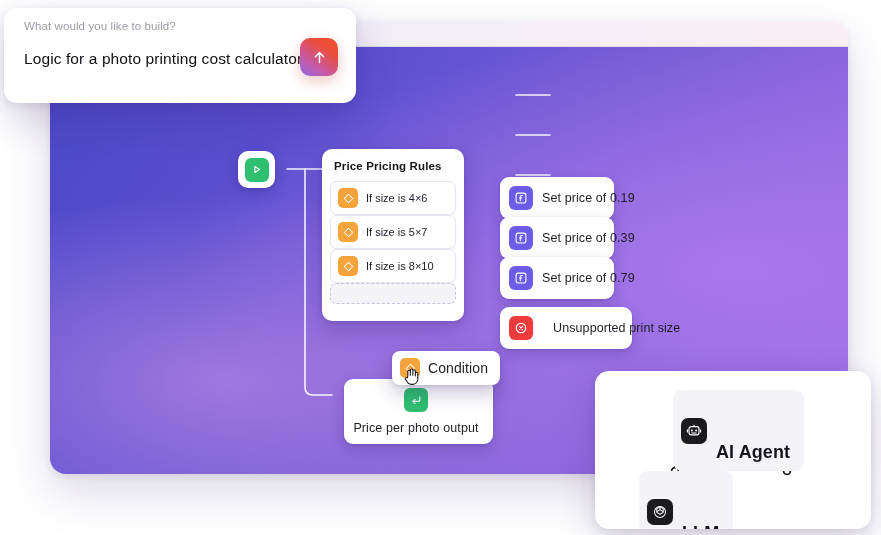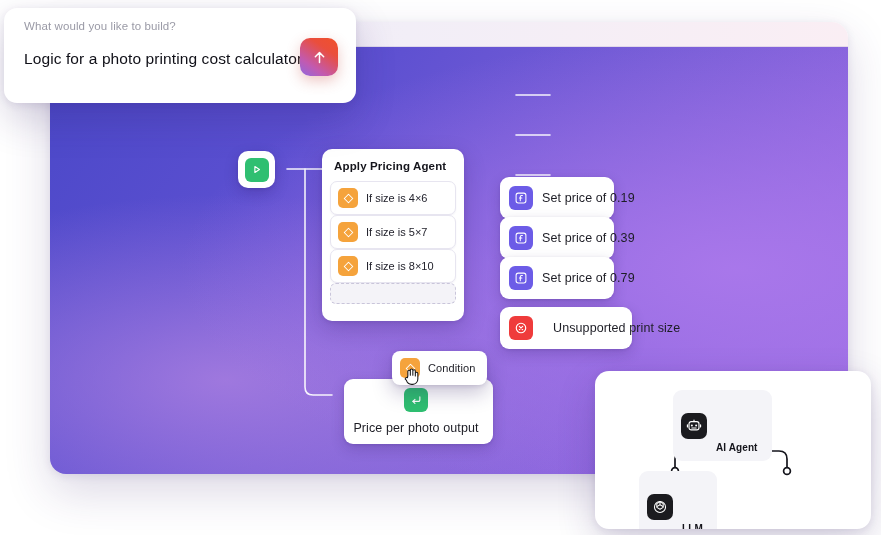--- a/index.html
+++ b/index.html
@@ -81,21 +81,21 @@
     background: #f4f3f8; margin: 0 0 7px 0;
   }
 
   
   .drag-chip {
     position: absolute; left: 392px; top: 329px; display: flex; align-items: center; gap: 8px;
     background: #ffffff; border-radius: 8px; padding: 7px 12px 7px 8px;
     box-shadow: 0 8px 20px rgba(40,20,90,.26), 0 1px 4px rgba(40,20,90,.14);
   }
   .drag-chip .ico { width: 20px; height: 20px; flex: 0 0 20px; border-radius: 5px; }
-  .drag-chip .node-label { font-size: 11px; }
+  .drag-chip .node-label { font-size: 14px; }
   .cursor-hand { position: absolute; left: 402px; top: 343px; width: 20px; height: 22px; }
 
   
   .prompt-card {
     position: absolute; left: 4px; top: 8px; width: 352px; height: 95px;
     background: #ffffff; border-radius: 13px;
     box-shadow: 0 16px 40px rgba(50,30,100,.20), 0 2px 8px rgba(50,30,100,.10);
     padding: 12px 20px;
   }
   .prompt-hint { font-size: 11.5px; color: #9a9aa6; letter-spacing: .1px; }
@@ -113,21 +113,21 @@
     position: absolute; left: 595px; top: 371px; width: 276px; height: 158px;
     background: #ffffff; border-radius: 14px;
     box-shadow: 0 14px 38px rgba(50,30,100,.20), 0 2px 8px rgba(50,30,100,.10);
     overflow: hidden;
   }
   .agent-node {
     position: absolute; display: flex; align-items: center; gap: 9px;
     background: #f4f4f8; border-radius: 9px; padding: 8px 14px 8px 8px;
   }
   .agent-node .ico { width: 26px; height: 26px; flex: 0 0 26px; border-radius: 7px; }
-  .agent-node .node-label { font-size: 10px; font-weight: 600; color: #15151c; margin-top: 44px; }
+  .agent-node .node-label { font-size: 18px; font-weight: 600; color: #15151c; margin-top: 44px; }
   .agent-conn { position: absolute; left: 0; top: 0; width: 276px; height: 158px; }
 </style>
 </head>
 <body>
 
 <div id="stage">
 
   <div class="window-frame">
     <div class="window-toolbar"></div>
 
@@ -151,21 +151,21 @@
 
       <div class="start-node" style="left:188px; top:104px;">
         <div class="ico green">
           <svg width="13" height="13" viewBox="0 0 16 16">
             <path d="M6 4.4 L11.6 8 L6 11.6 Z" fill="none" stroke="#fff" stroke-width="1.4" stroke-linejoin="round"></path>
           </svg>
         </div>
       </div>
 
       <div class="rules-card" style="left:272px; top:102px;">
-        <div class="rules-title">Apply Pricing Agent</div>
+        <div class="rules-title">Price Pricing Rules</div>
 
         <div class="rule-row">
           <div class="ico orange">
             <svg width="11" height="11" viewBox="0 0 14 14">
                 <path d="M7 1.6 L12.4 7 L7 12.4 L1.6 7 Z" fill="none" stroke="#fff" stroke-width="1.3" stroke-linejoin="round"></path>
               </svg>
           </div>
           <span class="rule-label">If size is 4×6</span>
         </div>
 

